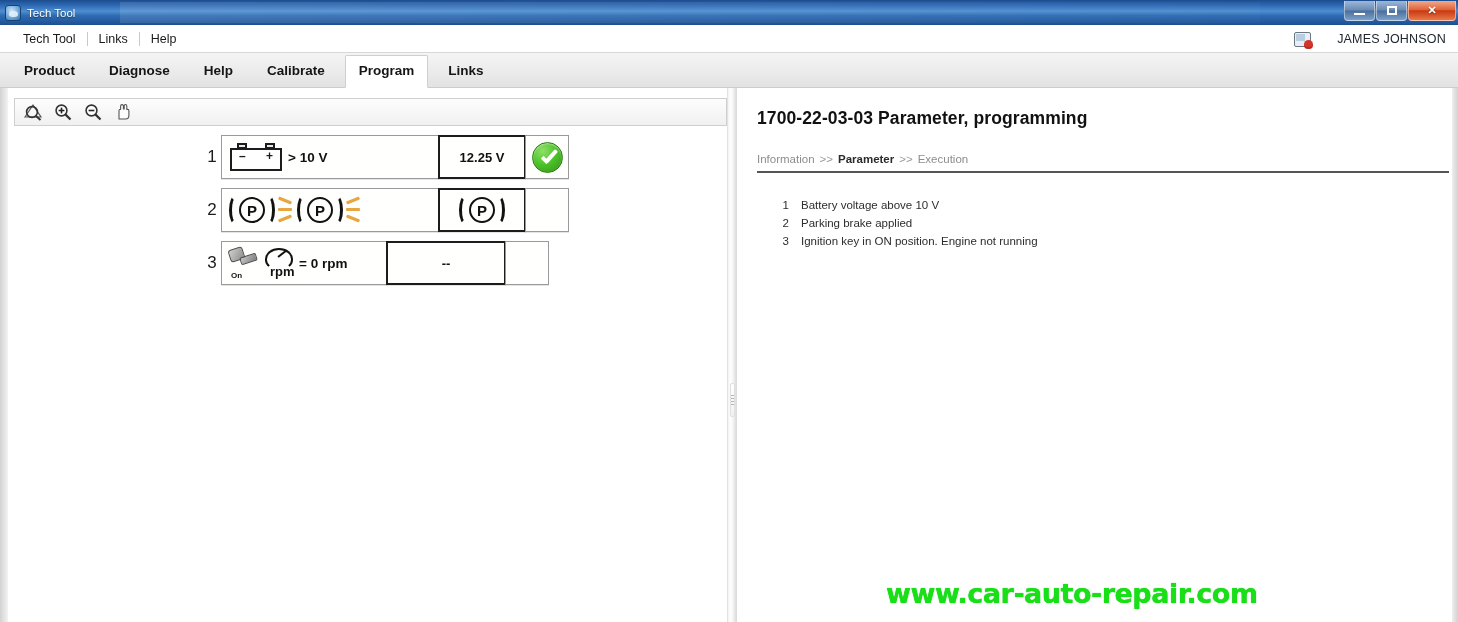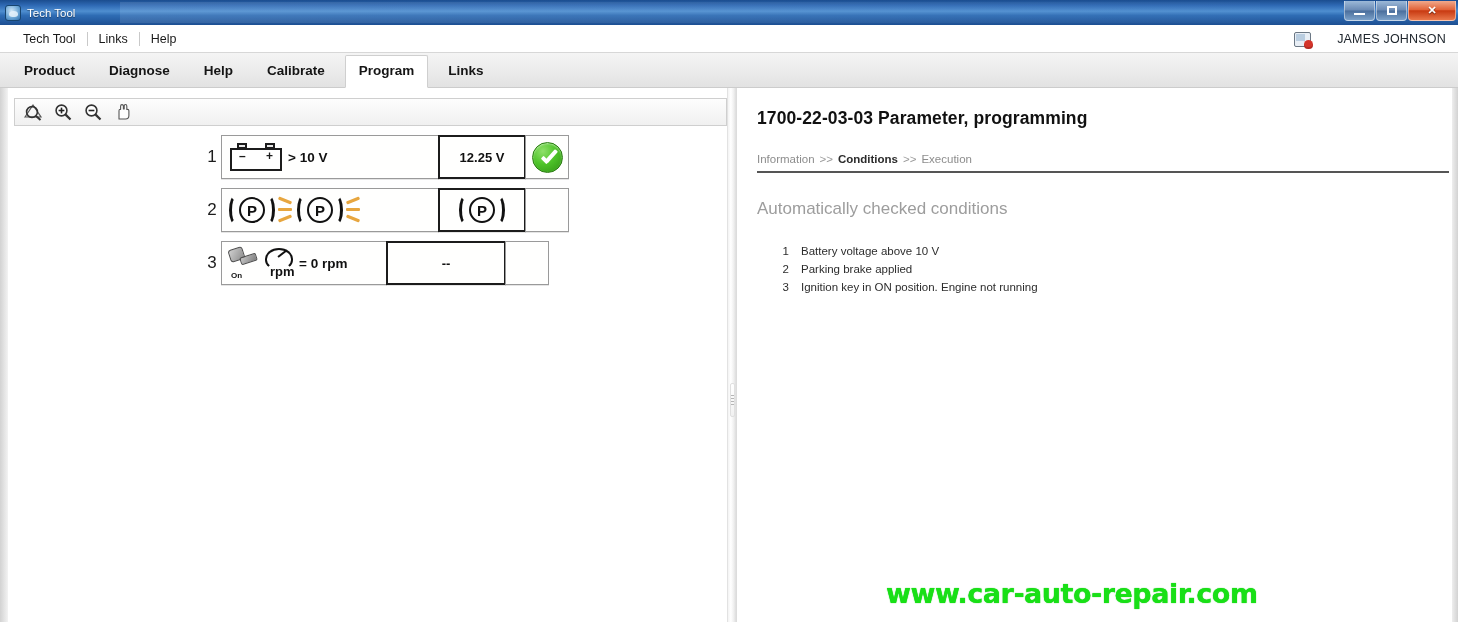--- a/index.html
+++ b/index.html
@@ -493,28 +493,27 @@
         <i></i>
       </div>
     </div>
 
     <div class="right-pane">
       <div class="doc-title">1700-22-03-03 Parameter, programming</div>
 
       <div class="breadcrumb">
         <span class="crumb">Information</span>
         <span class="sep">&gt;&gt;</span>
-        <span class="crumb active">Conditions</span>
+        <span class="crumb active">Parameter</span>
         <span class="sep">&gt;&gt;</span>
         <span class="crumb">Execution</span>
       </div>
 
       <div class="rule"></div>
 
-      <div class="section-title">Automatically checked conditions</div>
 
       <div class="cond-list">
         <div class="cond-list-row">
           <span class="idx">1</span>
           <span>Battery voltage above 10 V</span>
         </div>
         <div class="cond-list-row">
           <span class="idx">2</span>
           <span>Parking brake applied</span>
         </div>

